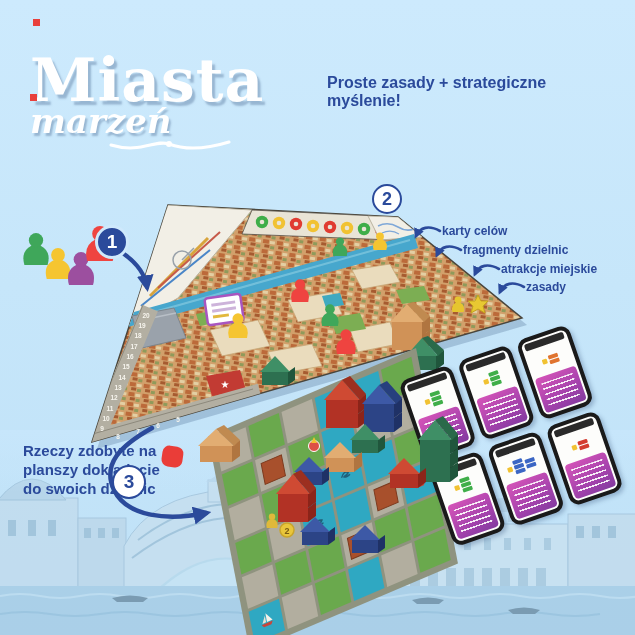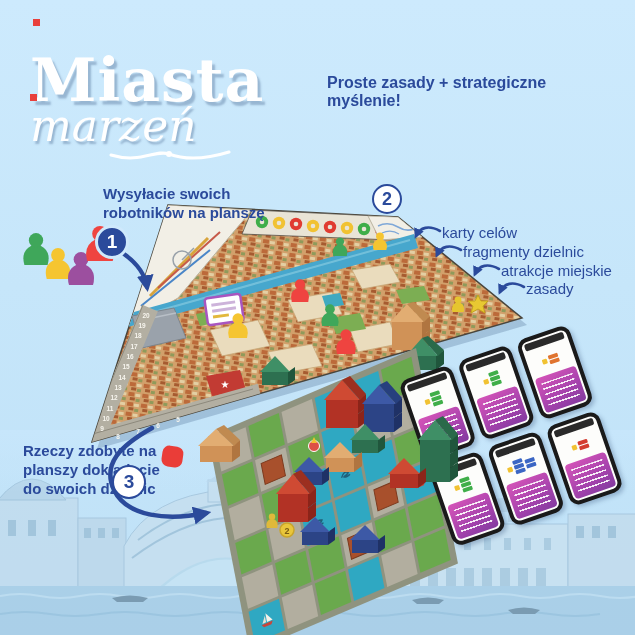--- a/index.html
+++ b/index.html
@@ -9,31 +9,31 @@
     font-family:"Liberation Sans", sans-serif;
   }
   .abs{position:absolute;}
   
   .title-wrap{left:30px; top:8px; width:280px; line-height:1;margin-top:42px;}
   .title-1{
     font-family:"DejaVu Serif", serif; font-weight:bold; font-size:60px; color:#ffffff;
     text-shadow:3px 4px 2px rgba(110,140,175,.55); letter-spacing:1px;
   }
   .title-2{
-    font-family:"DejaVu Serif", serif; font-weight:normal; font-style:italic; font-size:44px;
+    font-family:"DejaVu Serif", serif; font-weight:bold; font-style:italic; font-size:34px;
     color:#ffffff; text-shadow:2px 3px 2px rgba(110,140,175,.55); margin-top:-6px;
   }
   
   .navy{color:#2b4a9b;}
   .tagline{left:327px; top:74px; width:280px; font-size:16px; font-weight:bold;}
   .step-label{font-size:15px; font-weight:600; line-height:1.28;}
   .step1-label{left:103px; top:184px; width:190px;}
   .step2-row{left:372px; top:184px; display:flex; align-items:center; gap:7px;}
   .step3-label{left:23px; top:441px; width:142px;}
-  .bullet{font-size:15px; font-weight:400; white-space:nowrap;}
+  .bullet{font-size:12px; font-weight:700; white-space:nowrap;}
   .badge{
     width:30px; height:30px; border-radius:50%; display:flex; align-items:center; justify-content:center;
     font-weight:bold; font-size:18px; box-sizing:border-box;
   }
   .badge-dark{background:#2b4a9b; color:#fff; border:3px solid #cfe9fc; width:34px; height:34px; font-size:19px;}
   .badge-light{background:#ffffff; color:#2b4a9b; border:2.5px solid #2b4a9b;}
   .badge1{left:95px; top:225px;}
   .badge3{left:112px; top:465px; width:34px; height:34px; font-size:19px;}
   .artifact{width:7px; height:7px; background:#e8403c;}
   
@@ -579,21 +579,20 @@
     <div class="title-1">Miasta</div>
     <div class="title-2">marzeń</div>
     <svg width="130" height="16" viewBox="0 0 130 16" style="margin:-2px auto 0;">
       <path d="M6,9 C36,18 50,3 64,8 C80,14 98,14 124,6" fill="none" stroke="#ffffff" stroke-width="3" stroke-linecap="round"></path>
       <circle cx="64" cy="8" r="3" fill="#ffffff"></circle>
     </svg>
   </div>
 
   <div class="abs navy tagline">Proste zasady + strategiczne myślenie!</div>
 
-  <div class="abs navy step-label step1-label">Wysyłacie swoich robotników na planszę</div>
   <div class="abs badge badge-dark badge1">1</div>
 
   <div class="abs step2-row">
     <div class="badge badge-light">2</div>
   </div>
   <div class="abs navy bullet" style="left:442px; top:224px;">karty celów</div>
   <div class="abs navy bullet" style="left:501px; top:262px;">atrakcje miejskie</div>
   <div class="abs navy bullet" style="left:463px; top:243px;">fragmenty dzielnic</div>
   <div class="abs navy bullet" style="left:526px; top:280px;">zasady</div>
 

